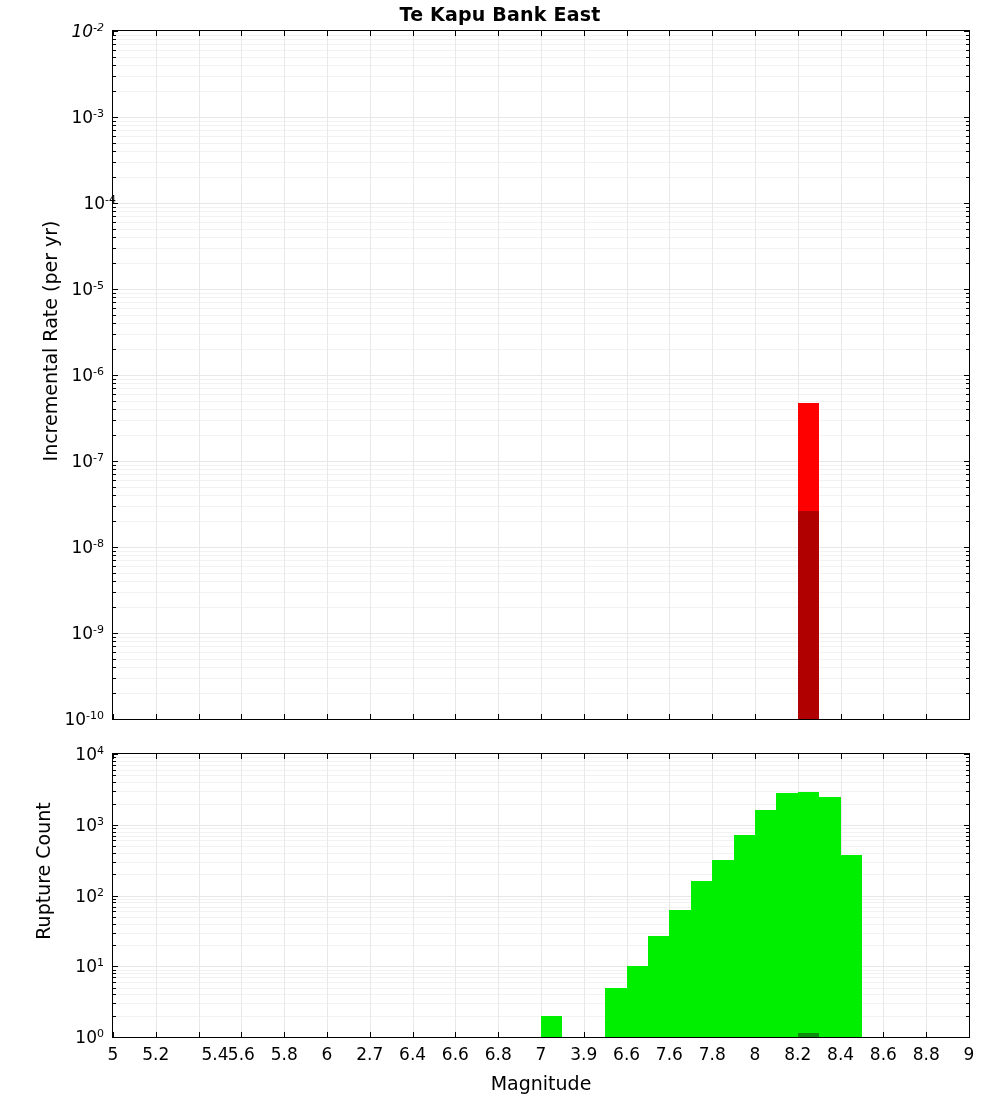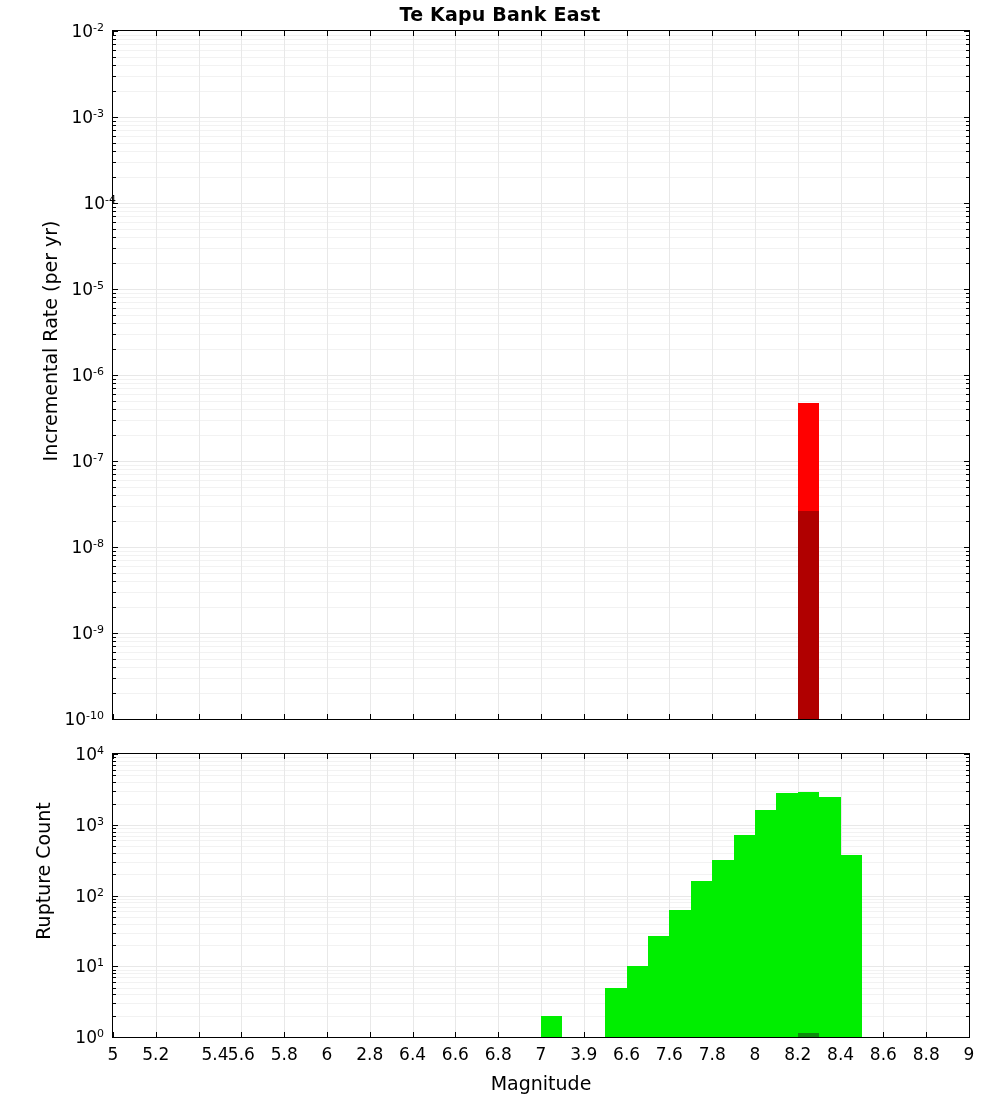--- a/index.html
+++ b/index.html
@@ -640,33 +640,33 @@
   <div id="xlabel-bottom">Magnitude</div>
 
 <div class="ylabel-txt" style="width: 98px; left: 6px; top: 719px;">10<sup>-10</sup></div>
     <div class="ylabel-txt" style="width: 98px; left: 6px; top: 633px;">10<sup>-9</sup></div>
     <div class="ylabel-txt" style="width: 98px; left: 6px; top: 547px;">10<sup>-8</sup></div>
     <div class="ylabel-txt" style="width: 98px; left: 6px; top: 461px;">10<sup>-7</sup></div>
     <div class="ylabel-txt" style="width: 98px; left: 6px; top: 375px;">10<sup>-6</sup></div>
     <div class="ylabel-txt" style="width: 98px; left: 6px; top: 289px;">10<sup>-5</sup></div>
     <div class="ylabel-txt" style="width: 98px; left: 18px; top: 203px;">10<sup>-4</sup></div>
     <div class="ylabel-txt" style="width: 98px; left: 6px; top: 117px;">10<sup>-3</sup></div>
-    <div class="ylabel-txt" style="width: 98px; left: 6px; top: 31px;">10<sup>-2</sup></div>
+    <div class="ylabel-txt" style="width: 98px; left: 6px; top: 31px; font-style: italic;">10<sup>-2</sup></div>
     <div class="ylabel-txt" style="width: 98px; left: 6px; top: 1037px;">10<sup>0</sup></div>
     <div class="ylabel-txt" style="width: 98px; left: 6px; top: 966.25px;">10<sup>1</sup></div>
     <div class="ylabel-txt" style="width: 98px; left: 6px; top: 895.5px;">10<sup>2</sup></div>
     <div class="ylabel-txt" style="width: 98px; left: 6px; top: 824.75px;">10<sup>3</sup></div>
     <div class="ylabel-txt" style="width: 98px; left: 6px; top: 754px;">10<sup>4</sup></div>
     <div class="xlabel-txt" style="left: 113px; top: 1044px;">5</div>
     <div class="xlabel-txt" style="left: 155.8px; top: 1044px;">5.2</div>
     <div class="xlabel-txt" style="left: 215px; top: 1044px;">5.4</div>
     <div class="xlabel-txt" style="left: 241.4px; top: 1044px;">5.6</div>
     <div class="xlabel-txt" style="left: 284.2px; top: 1044px;">5.8</div>
     <div class="xlabel-txt" style="left: 327px; top: 1044px;">6</div>
-    <div class="xlabel-txt" style="left: 369.8px; top: 1044px;">2.8</div>
+    <div class="xlabel-txt" style="left: 369.8px; top: 1044px;">2.7</div>
     <div class="xlabel-txt" style="left: 412.6px; top: 1044px;">6.4</div>
     <div class="xlabel-txt" style="left: 455.4px; top: 1044px;">6.6</div>
     <div class="xlabel-txt" style="left: 498.2px; top: 1044px;">6.8</div>
     <div class="xlabel-txt" style="left: 541px; top: 1044px;">7</div>
     <div class="xlabel-txt" style="left: 583.8px; top: 1044px;">3.9</div>
     <div class="xlabel-txt" style="left: 626.6px; top: 1044px;">6.6</div>
     <div class="xlabel-txt" style="left: 669.4px; top: 1044px;">7.6</div>
     <div class="xlabel-txt" style="left: 712.2px; top: 1044px;">7.8</div>
     <div class="xlabel-txt" style="left: 755px; top: 1044px;">8</div>
     <div class="xlabel-txt" style="left: 797.8px; top: 1044px;">8.2</div>

